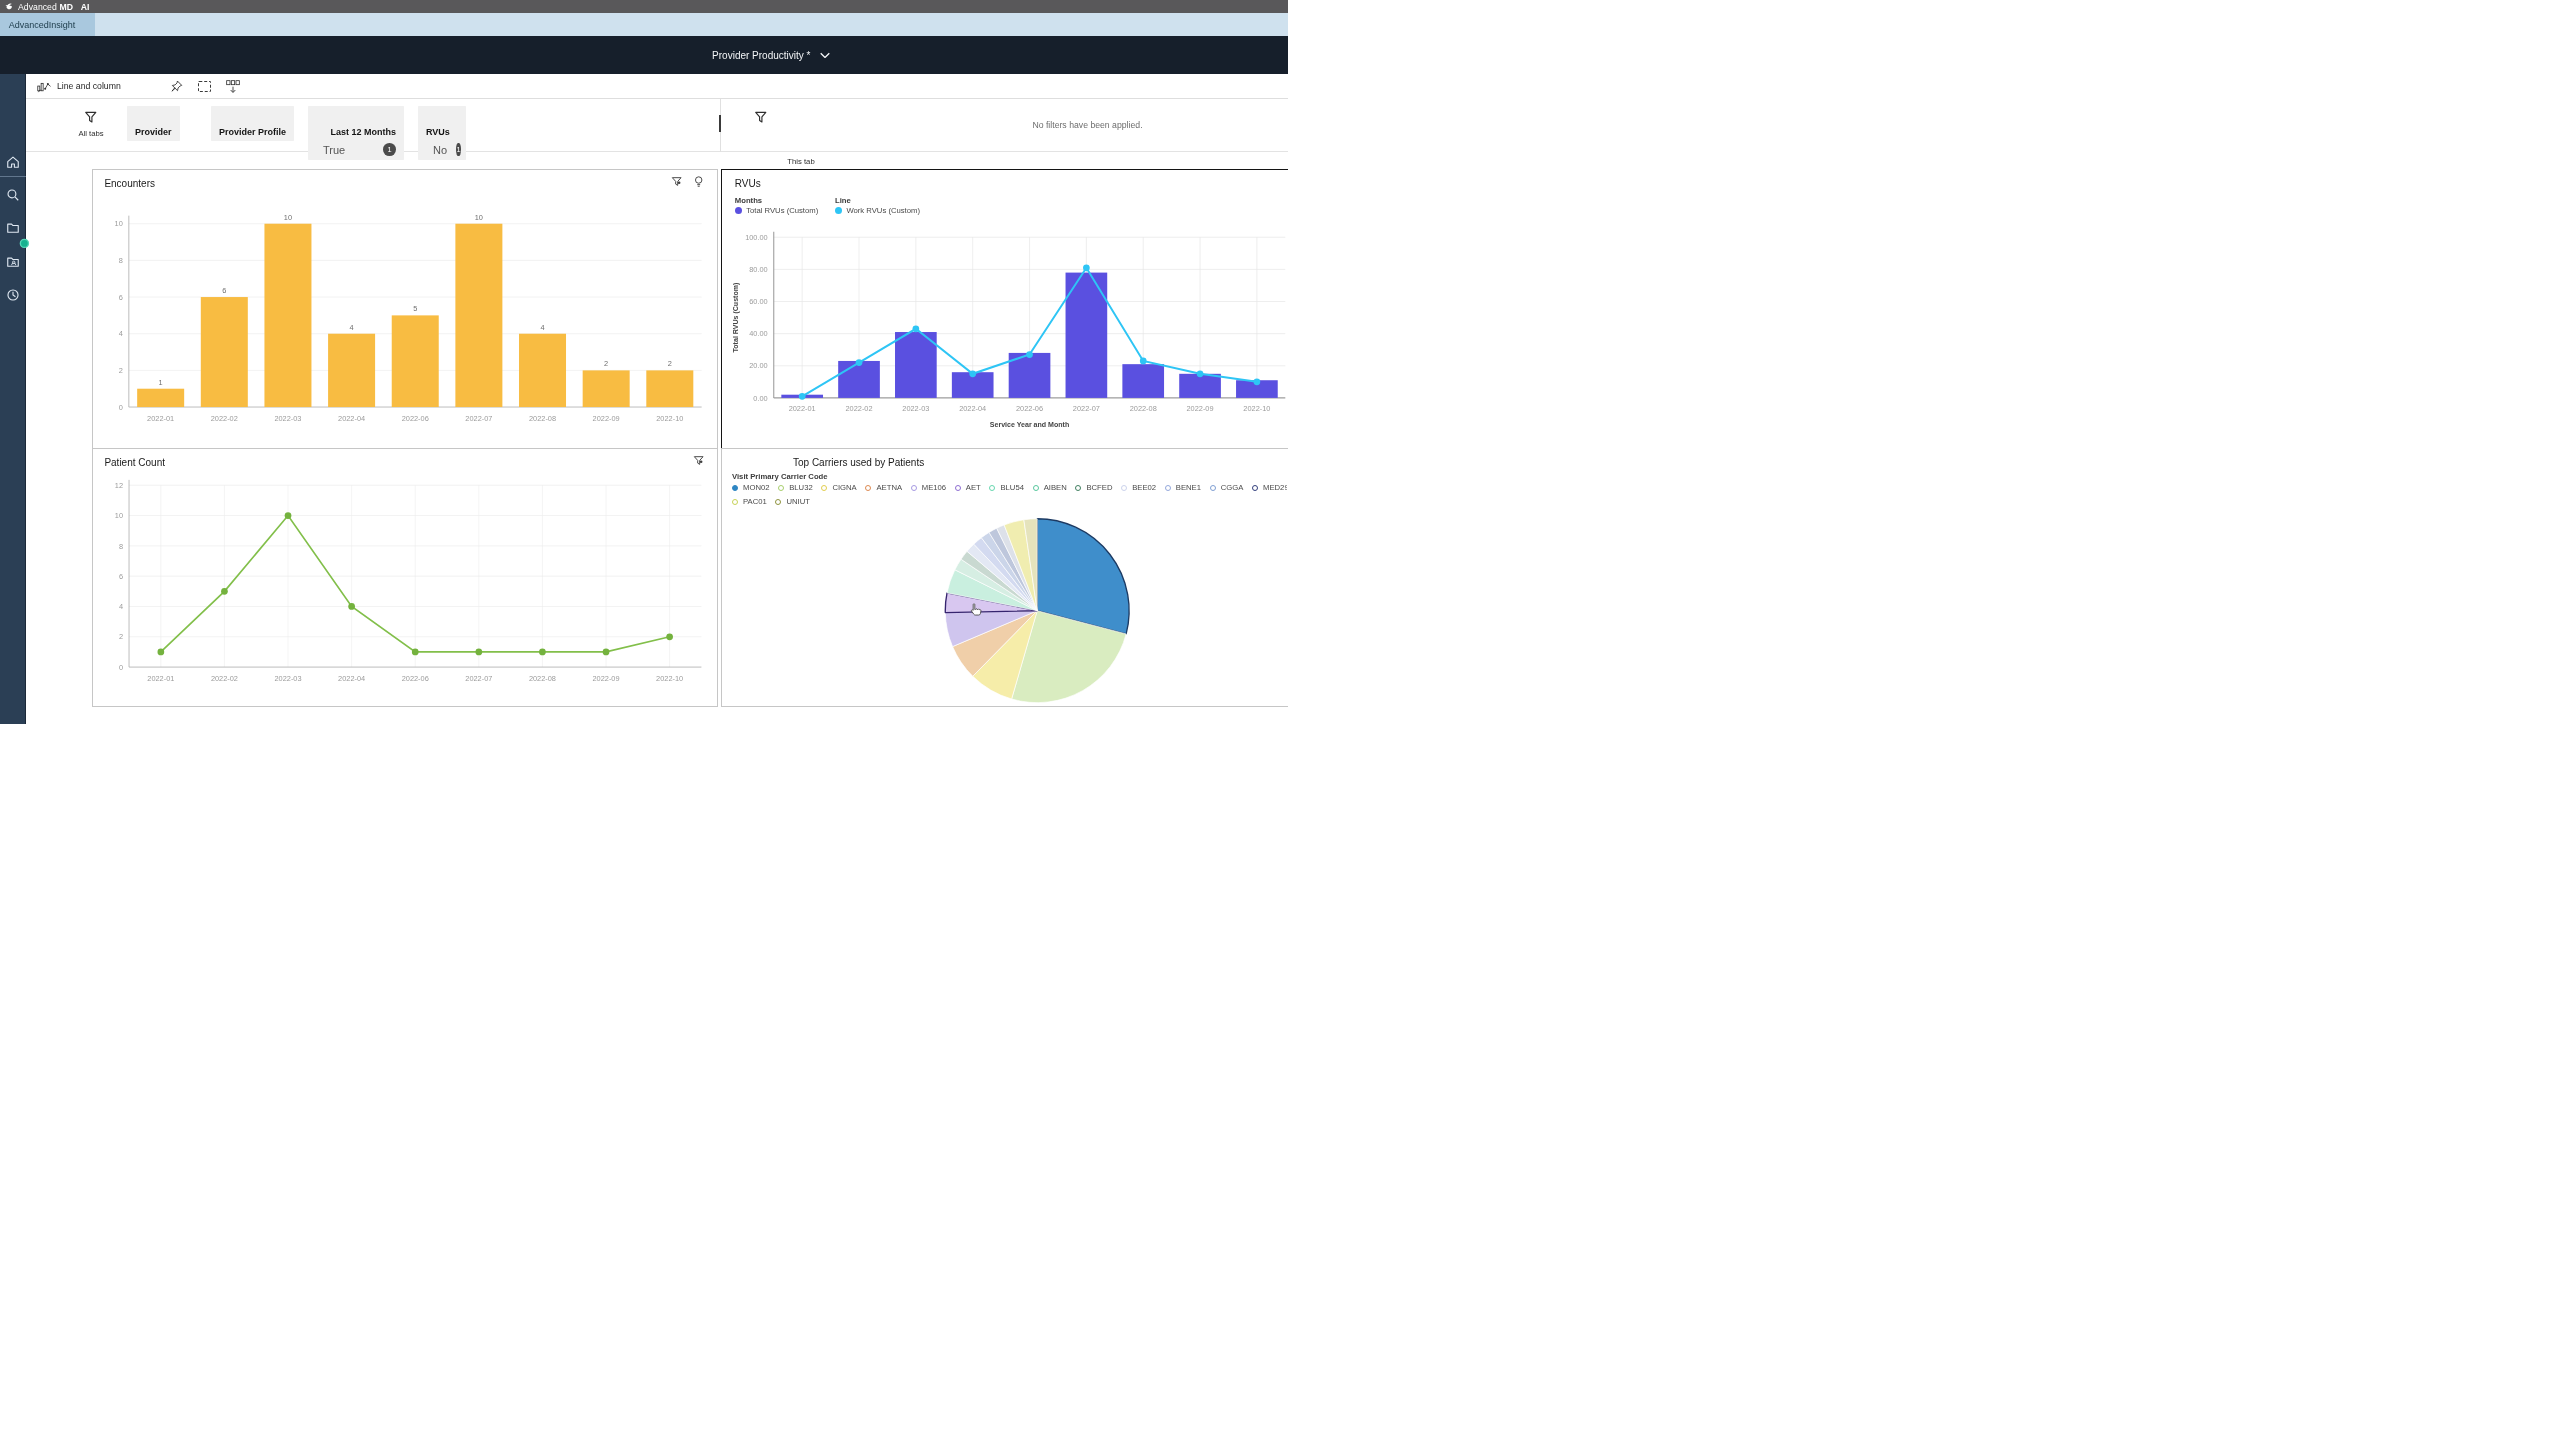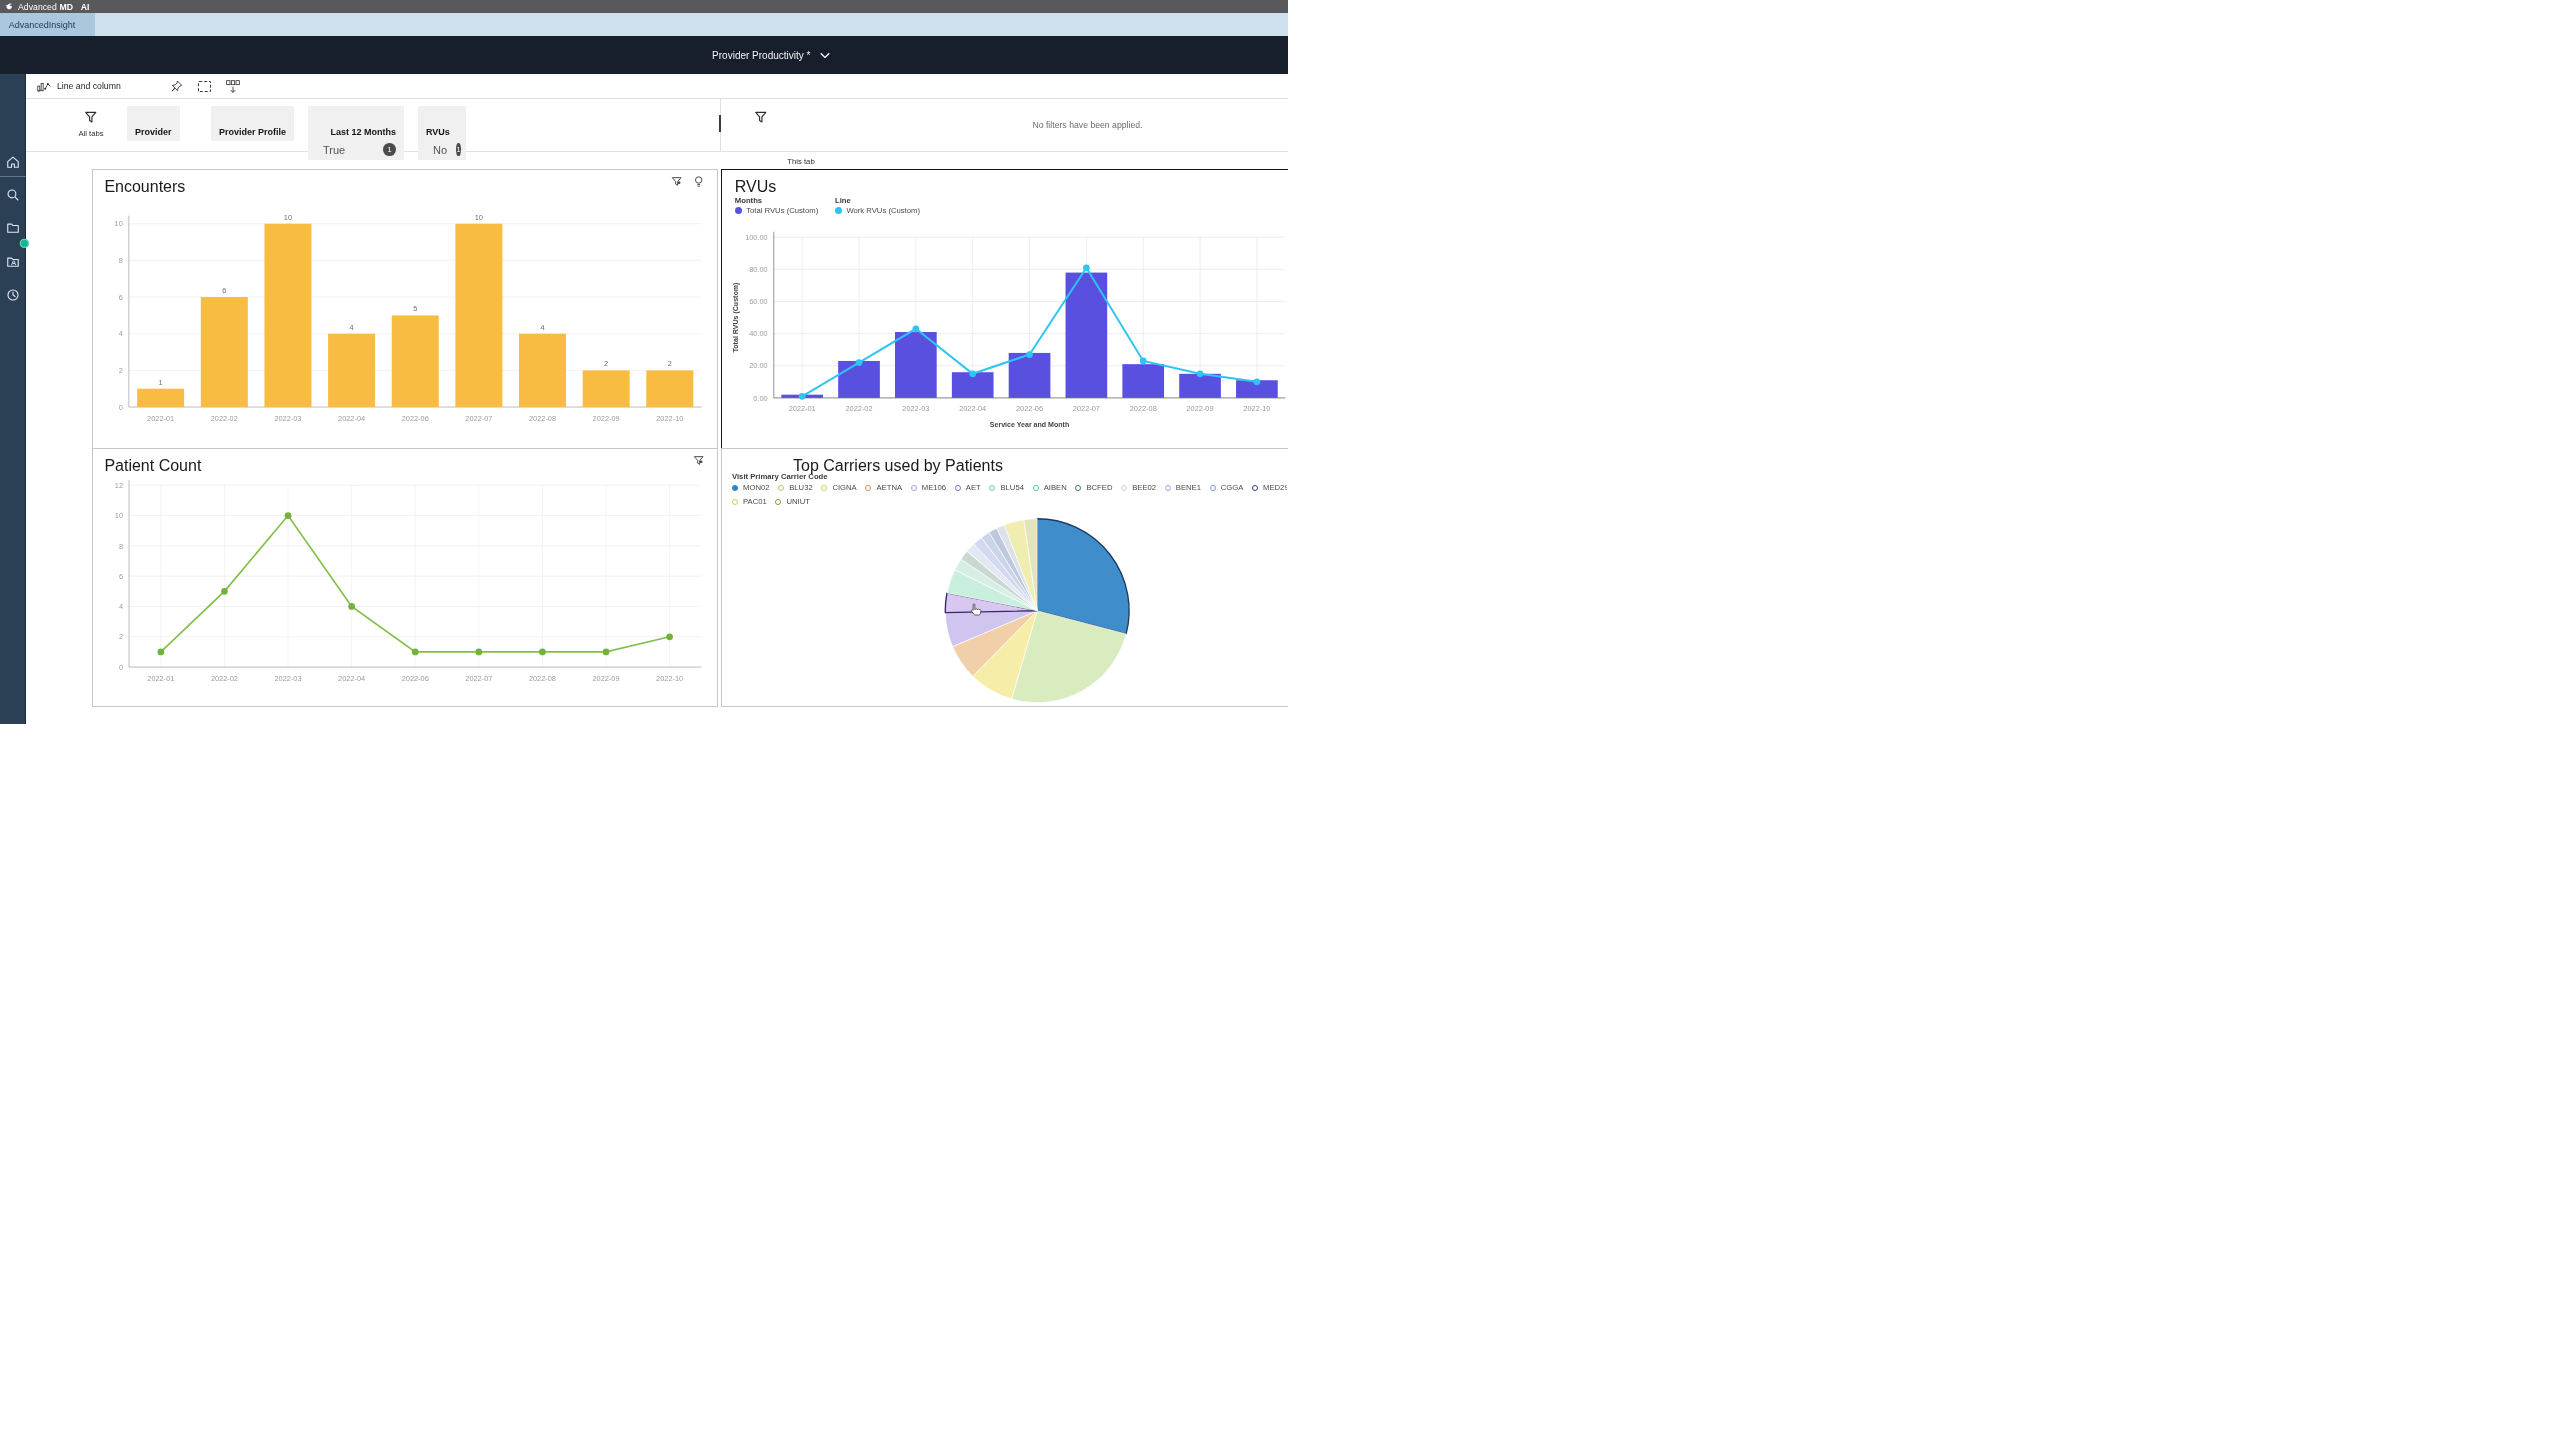--- a/index.html
+++ b/index.html
@@ -44,21 +44,21 @@
   .chip .valrow { display:flex; align-items:center; justify-content:space-between; margin-top:6px; gap:9.4px; }
   .chip .val { font-size:11px; color:#555;margin-left:7px; }
   .badge { width:12.8px; height:12.8px; border-radius:50%; background:#4b4b4b; color:#fff; font-size:7.4px; display:flex; align-items:center; justify-content:center; }
   .funnel-label { position:absolute; font-size:7.7px; color:#2f2f2f; text-align:center; }
   #panel-divider { position:absolute; left:694px; top:0; width:0.7px; height:53px; background:#e0e0e0; }
   #panel-divider-handle { position:absolute; left:693px; top:15.5px; width:2px; height:17.5px; background:#3a3a3a; }
   #no-filters-msg { position:absolute; left:900px; top:21px; width:323px; text-align:center; font-size:8.7px; color:#6d6d6d; }
 
   
   .card { position:absolute; background:#fff; border:0.7px solid #c6c6c6; }
-  .card-title { position:absolute; font-size:16px; color:#1a1a1a; z-index:3; }
+  .card-title { position:absolute; font-size:10px; color:#1a1a1a; z-index:3; }
   .card-icons { position:absolute; display:flex; gap:8.7px; z-index:3; }
   #card-rvus { border:1.3px solid #141414; }
   .chart-svg { position:absolute; left:0; top:0; }
 
   
   .rv-leg-h { position:absolute; font-size:7.7px; font-weight:bold; color:#3c3c3c; }
   .rv-leg-item { position:absolute; display:flex; align-items:center; gap:4px; font-size:7.7px; color:#4a4a4a; }
   .dot { width:7.4px; height:7.4px; border-radius:50%; }
 
   

